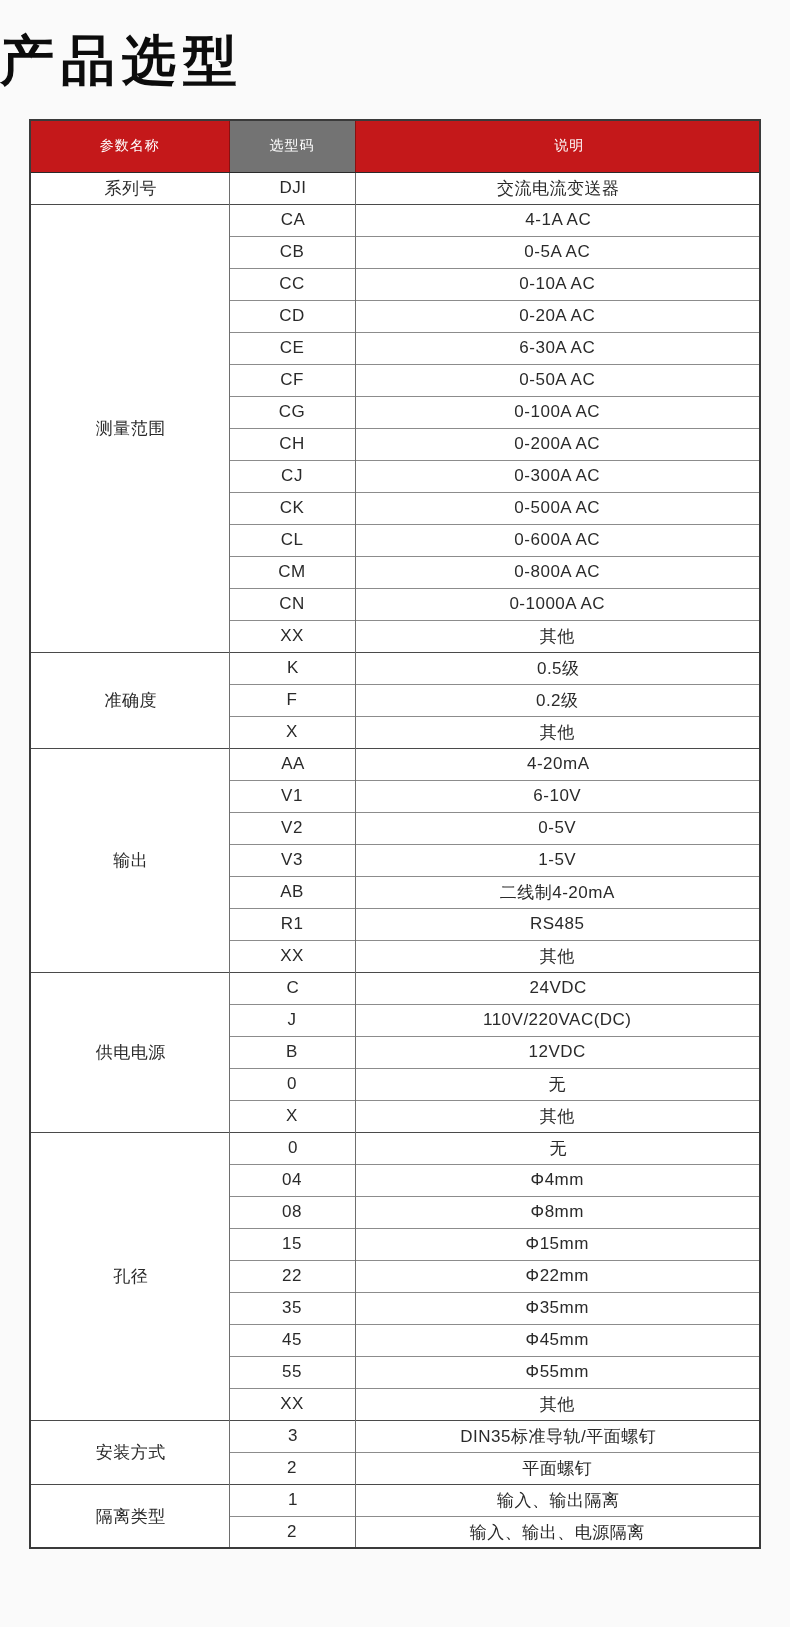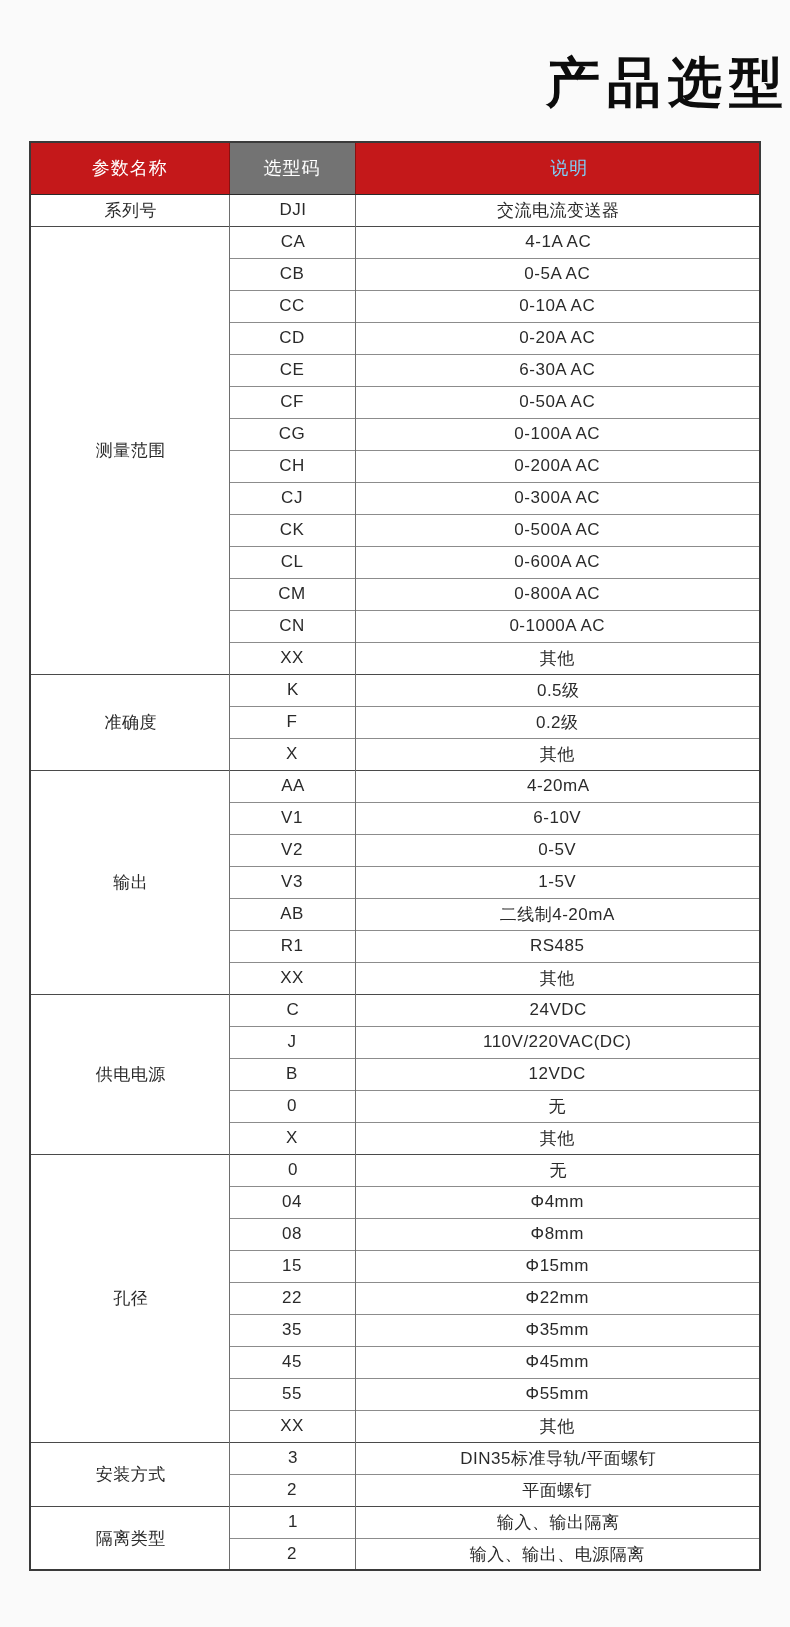--- a/index.html
+++ b/index.html
@@ -10,22 +10,22 @@
     background: #fafafa;
     font-family: "Liberation Sans", "DejaVu Sans", sans-serif;
     overflow: hidden;
   }
   .page {
     width: 790px;
     height: 1627px;
     box-sizing: border-box;
   }
   .title {
-    padding-top: 50px;
-    text-align: right;
+    padding-top: 28px;
+    text-align: left;
     font-size: 54px;
     font-weight: 900;
     letter-spacing: 7px;
     color: #0c0c0c;
     line-height: 1.2;
   }
   .table-wrap {
     width: 732px;
     margin: 26px auto 0 auto;
   }
@@ -35,21 +35,21 @@
     table-layout: fixed;
     background: #ffffff;
     border: 2px solid #3a3a3a;
   }
   table.sel-table col.c1 { width: 199px; }
   table.sel-table col.c2 { width: 126px; }
   table.sel-table col.c3 { width: auto; }
   table.sel-table th {
     height: 49px;
     color: #ffffff;
-    font-size: 18px;
+    font-size: 14px;
     font-weight: normal;
     letter-spacing: 1px;
     border: 1px solid #8a1010;
     border-bottom: 1px solid #2a2a2a;
   }
   table.sel-table td {
     height: 32px;
     padding: 0 6px;
     box-sizing: border-box;
     text-align: center;
@@ -82,21 +82,21 @@
     <table class="sel-table">
       <colgroup>
         <col class="c1">
           <col class="c2">
           <col class="c3">
       </colgroup>
       <thead>
         <tr>
           <th style="background: rgb(196, 24, 26); color: rgb(255, 255, 255);">参数名称</th>
           <th style="background: #737373; color: rgb(255, 255, 255);">选型码</th>
-          <th style="background: rgb(196, 24, 26); color: #7dd3fc; padding-left: 25px;">说明</th>
+          <th style="background: rgb(196, 24, 26); color: #ffffff; padding-left: 25px;">说明</th>
         </tr>
       </thead>
       <tbody>
 
       <tr class="section-start">
             <td rowspan="1" class="param-cell">系列号</td>
             <td class="code-cell">DJI</td>
             <td class="desc-cell">交流电流变送器</td>
           </tr>
           <tr class="section-start">

